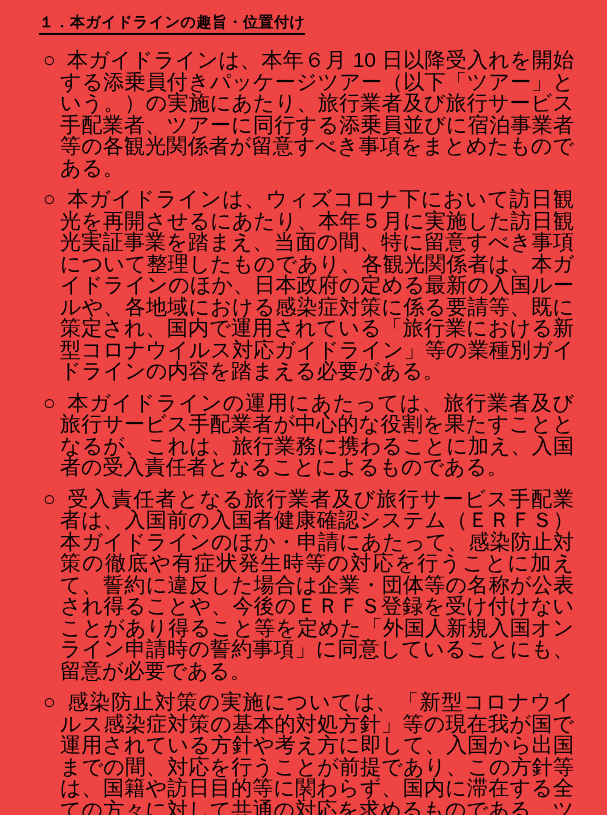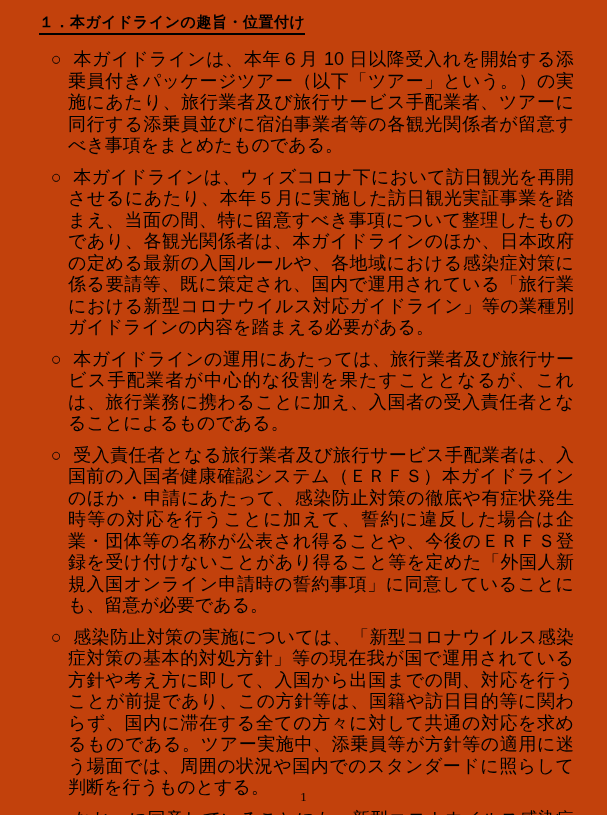--- a/index.html
+++ b/index.html
@@ -4,43 +4,43 @@
 <style>
   html, body {
     margin: 0;
     padding: 0;
     background: #ffffff;
   }
   .page {
     position: relative;
     width: 607px;
     height: 815px;
-    background: #c2410c;
+    background: #ef4444;
     color: #000000;
     font-family: "Liberation Sans", sans-serif;
     box-sizing: border-box;
     padding: 13px 33px 0 39px;
     overflow: hidden;
   }
   .title {
     display: inline-block;
     margin: 0 0 14px 0;
     font-size: 15px;
     font-weight: bold;
     letter-spacing: 0.5px;
     border-bottom: 2px solid #000000;
     padding-bottom: 2px;
     line-height: 1.2;
   }
   .para {
-    font-size: 18px;
+    font-size: 21px;
     line-height: 21.5px;
     text-align: justify;
     text-align-last: left;
-    margin: 0 0 10px 12px;
+    margin: 0 0 10px 4px;
     padding-left: 17px;
     text-indent: -17px;
     word-break: normal;
   }
   .bullet {
     margin-right: 11px;
   }
   .pageno {
     position: absolute;
     left: 0;

